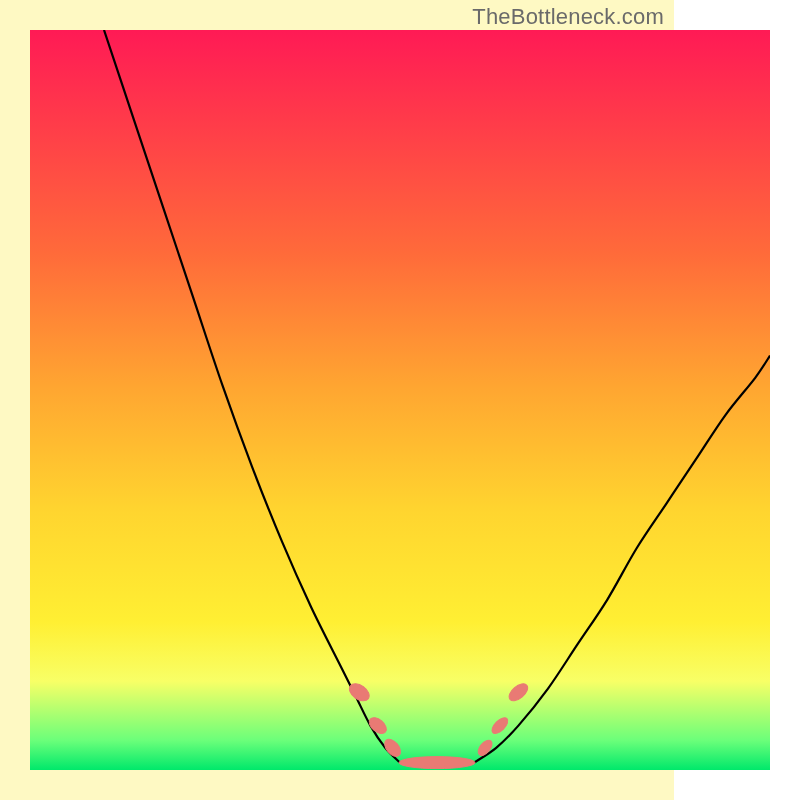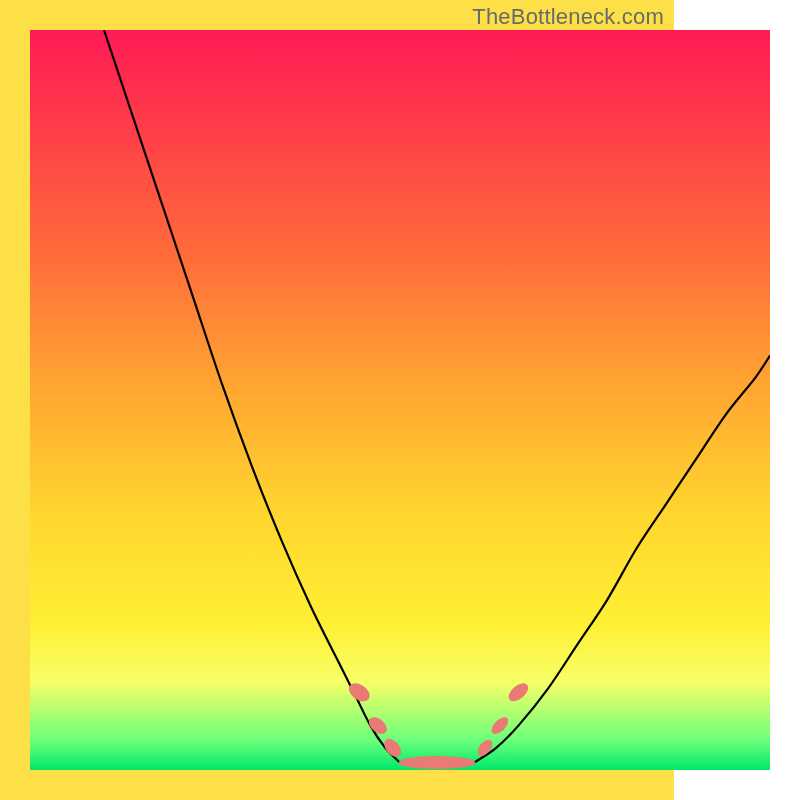--- a/index.html
+++ b/index.html
@@ -7,21 +7,21 @@
     padding: 0;
     width: 800px;
     height: 800px;
     overflow: hidden;
     font-family: Arial, Helvetica, sans-serif;
   }
   .frame {
     position: relative;
     width: 674px;
     height: 800px;
-    background: #fde047;
+    background: #fef9c3;
     box-sizing: border-box;
     text-align: right;
   }
   .plot-area {
     position: absolute;
     left: 30px;
     top: 30px;
     width: 740px;
     height: 740px;
     

